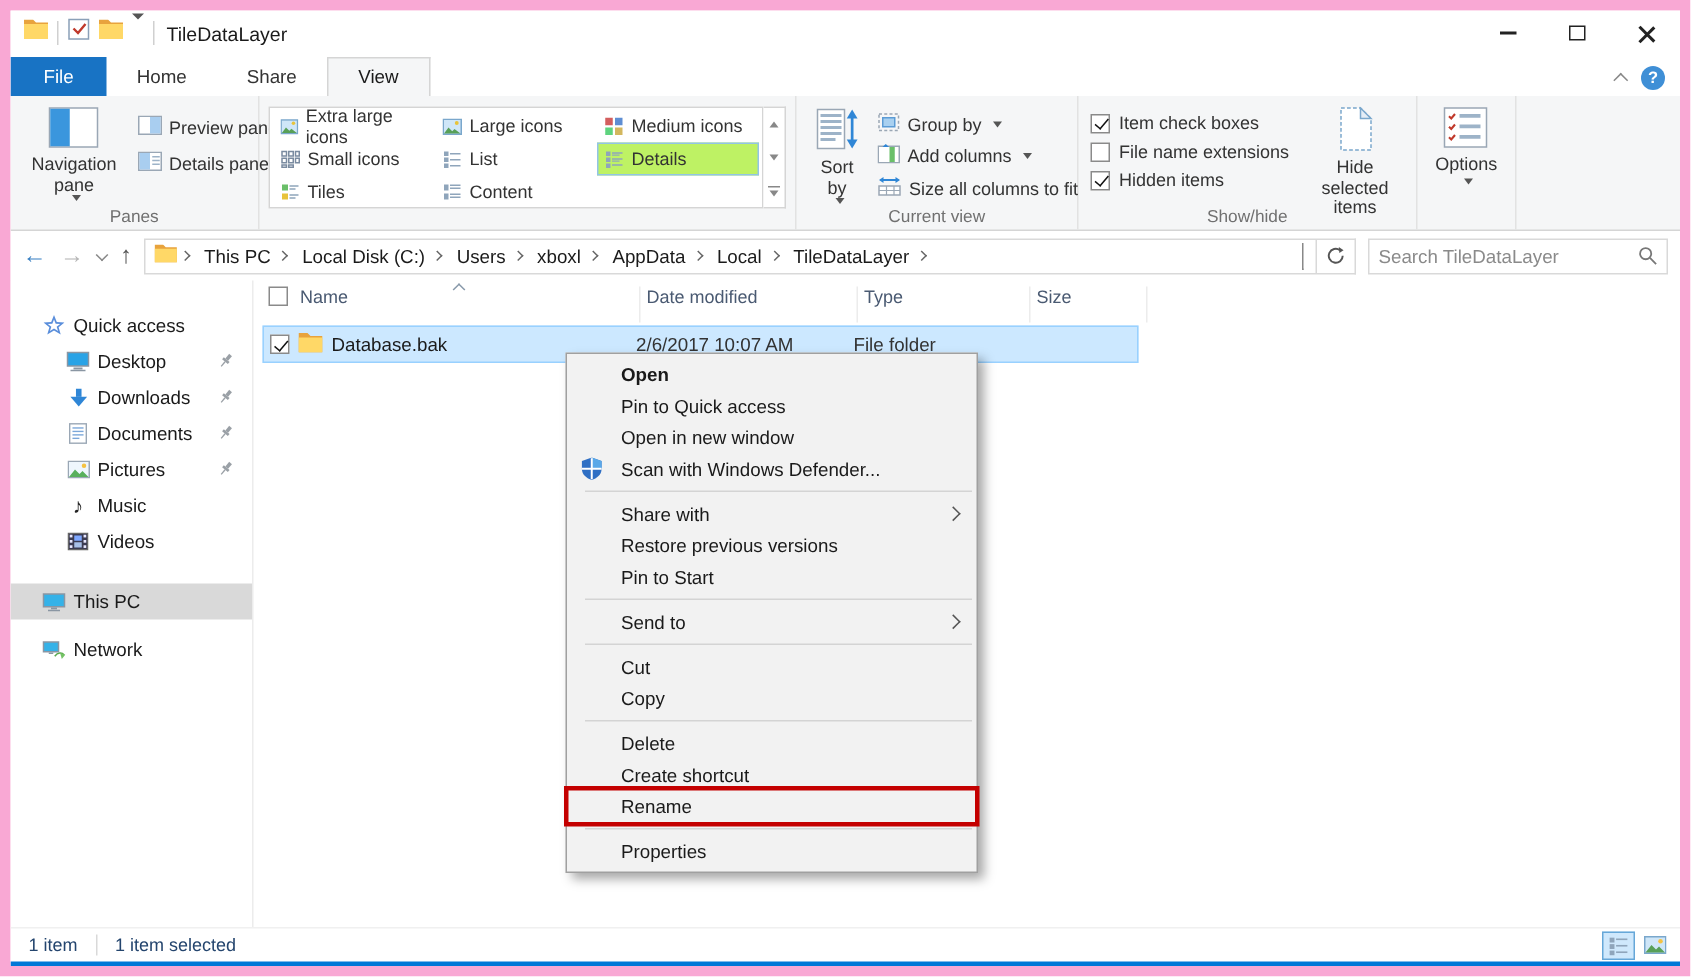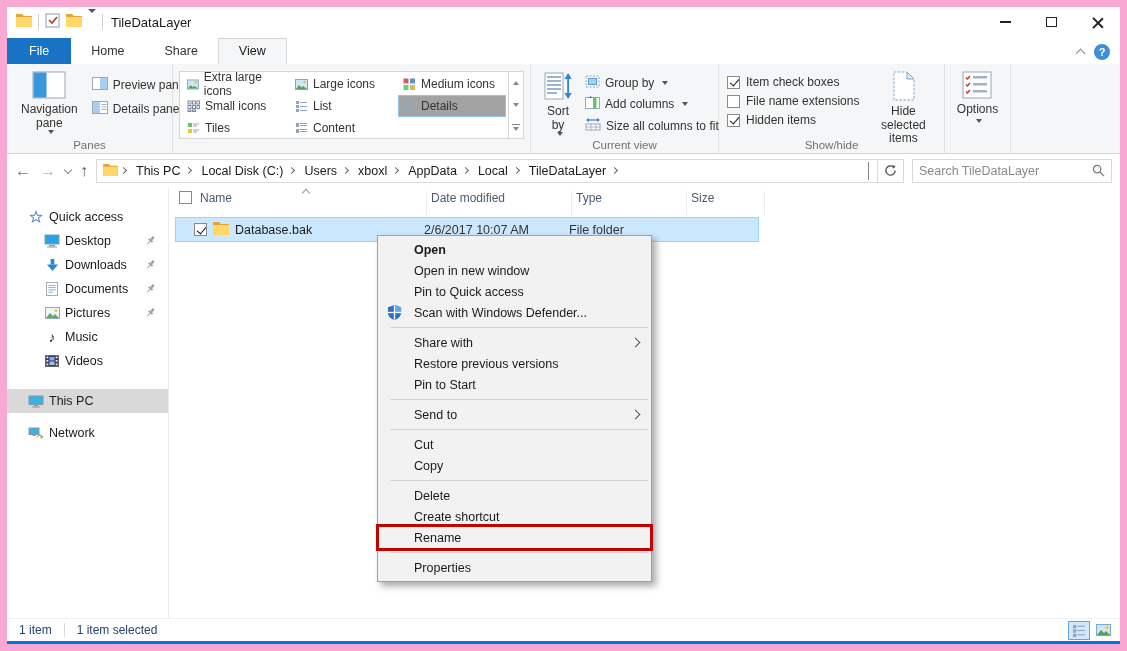--- a/index.html
+++ b/index.html
@@ -37,21 +37,21 @@
   .bigbtn { display:flex; flex-direction:column; align-items:center; justify-content:flex-start; font-size:12px; color:#333; text-align:center; line-height:1.15; padding:4px 6px; }
   .smallbtn { display:flex; align-items:center; gap:5px; font-size:12px; color:#333; padding:2px 4px; white-space:nowrap; }
   .dd-tri { width:0; height:0; border-left:3.5px solid transparent; border-right:3.5px solid transparent; border-top:4px solid #555; display:inline-block; margin-left:3px; vertical-align:middle; }
 
   .g-panes { width:166px; display:flex; gap:4px; padding-left:8px; }
   .g-panes .col2 { display:flex; flex-direction:column; gap:4px; padding-top:8px; }
 
   .g-layout { width:358px; display:flex; padding-left:6px; }
   .gallery { margin-top:4px; width:330px; height:68px; background:#fff; border:1px solid #d5d5d5; display:grid; grid-template-columns:1fr 1fr 1fr; grid-auto-rows:22px; padding:1px 2px; }
   .gal-item { display:flex; align-items:center; gap:5px; font-size:12px; color:#333; padding:0 4px; border:1px solid transparent; }
-  .gal-sel { background:#a3a3a3; border:1px solid #92c4e6; }
+  .gal-sel { background:#bef264; border:1px solid #92c4e6; }
   .gal-scroll { width:15px; height:68px; margin-top:4px; border:1px solid #d5d5d5; border-left:none; background:#fff; display:flex; flex-direction:column; }
   .gal-scroll > div { flex:1; display:flex; align-items:center; justify-content:center; }
   .tri-up { width:0;height:0;border-left:3.5px solid transparent;border-right:3.5px solid transparent;border-bottom:4px solid #888; }
   .tri-dn { width:0;height:0;border-left:3.5px solid transparent;border-right:3.5px solid transparent;border-top:4px solid #888; }
   .more-line { width:8px; height:1.5px; background:#888; margin-bottom:1.5px; }
 
   .g-view { width:188px; display:flex; padding-left:6px; gap:2px; }
   .g-view .col2 { display:flex; flex-direction:column; gap:1px; padding-top:6px; }
 
   .g-show { width:226px; display:flex; padding-left:8px; gap:6px; }
@@ -87,21 +87,21 @@
   .pin { position:absolute; right:12px; top:6px; }
   .gap-sm { height:8px; }
 
   .content { flex:1; position:relative; }
   .hdr-row { position:absolute; top:4px; left:6px; height:24px; display:flex; font-size:12px; color:#4a5a72; }
   .hcol { display:flex; border-right:1px solid #ececec; padding-left:4px; position:relative; }
   .hcol-name { width:252px; }
   .hcol-date { width:145px; } .hcol-type { width:115px; } .hcol-size { width:78px; }
   .sort-caret { position:absolute; top:-1px; left:128px; width:6px; height:6px; border-left:1.4px solid #8899aa; border-top:1.4px solid #8899aa; transform:rotate(45deg); }
   .file-row { position:absolute; top:30px; left:6px; width:584px; height:25px; background:#cce8ff; border:1px solid #99d1ff; display:flex; align-items:center; font-size:12.5px; color:#1a1a1a; }
-  .fr-name { width:248px; display:flex; align-items:center; gap:6px; padding-left:16px; }
+  .fr-name { width:248px; display:flex; align-items:center; gap:6px; padding-left:2px; }
   .fr-date { width:145px; color:#333; } .fr-type { width:115px; color:#333; }
 
   
   .ctxmenu { position:absolute; left:370px; top:228px; width:275px; background:#f2f2f2; border:1px solid #a0a0a0; box-shadow:4px 4px 7px rgba(0,0,0,.35); padding:3px 0; z-index:10; }
   .mi { position:relative; height:21px; display:flex; align-items:center; padding-left:36px; padding-right:24px; font-size:12.5px; color:#1a1a1a; }
   .mi-bold { font-weight:bold; }
   .mi-icon { position:absolute; left:9px; top:3px; }
   .mi-sub::after { content:''; position:absolute; right:12px; top:7px; width:6px; height:6px; border-right:1.4px solid #555; border-top:1.4px solid #555; transform:rotate(45deg); }
   .msep { height:1px; background:#d4d4d4; margin:4px 3px 4px 12px; }
   .mi-rename::before { content:''; position:absolute; left:-2px; right:-2px; top:-3px; bottom:-3px; border:3px solid #c40000; pointer-events:none; }
@@ -619,22 +619,22 @@
           <span>Database.bak</span>
         </div>
         <div class="fr-date">2/6/2017 10:07 AM</div>
         <div class="fr-type">File folder</div>
       </div>
     </div>
   </div>
 
   <div class="ctxmenu">
     <div class="mi mi-bold">Open</div>
+    <div class="mi">Pin to Quick access</div>
     <div class="mi">Open in new window</div>
-    <div class="mi">Pin to Quick access</div>
     <div class="mi">
       <span class="mi-icon"><svg width="15" height="15" viewBox="0 0 16 16">
             <path d="M8 0l7 2.5V8c0 4.5-3.5 6.8-7 8-3.5-1.2-7-3.5-7-8V2.5z" fill="#2f6fc4"></path>
             <path d="M8 0l7 2.5V8l-7-.5z" fill="#5aa8e8"></path>
             <rect x="7.3" y="0.5" width="1.4" height="15" fill="#fff"></rect>
             <rect x="1" y="7.3" width="14" height="1.4" fill="#fff"></rect>
           </svg></span>
       <span>Scan with Windows Defender...</span>
     </div>
     <div class="msep"></div>

